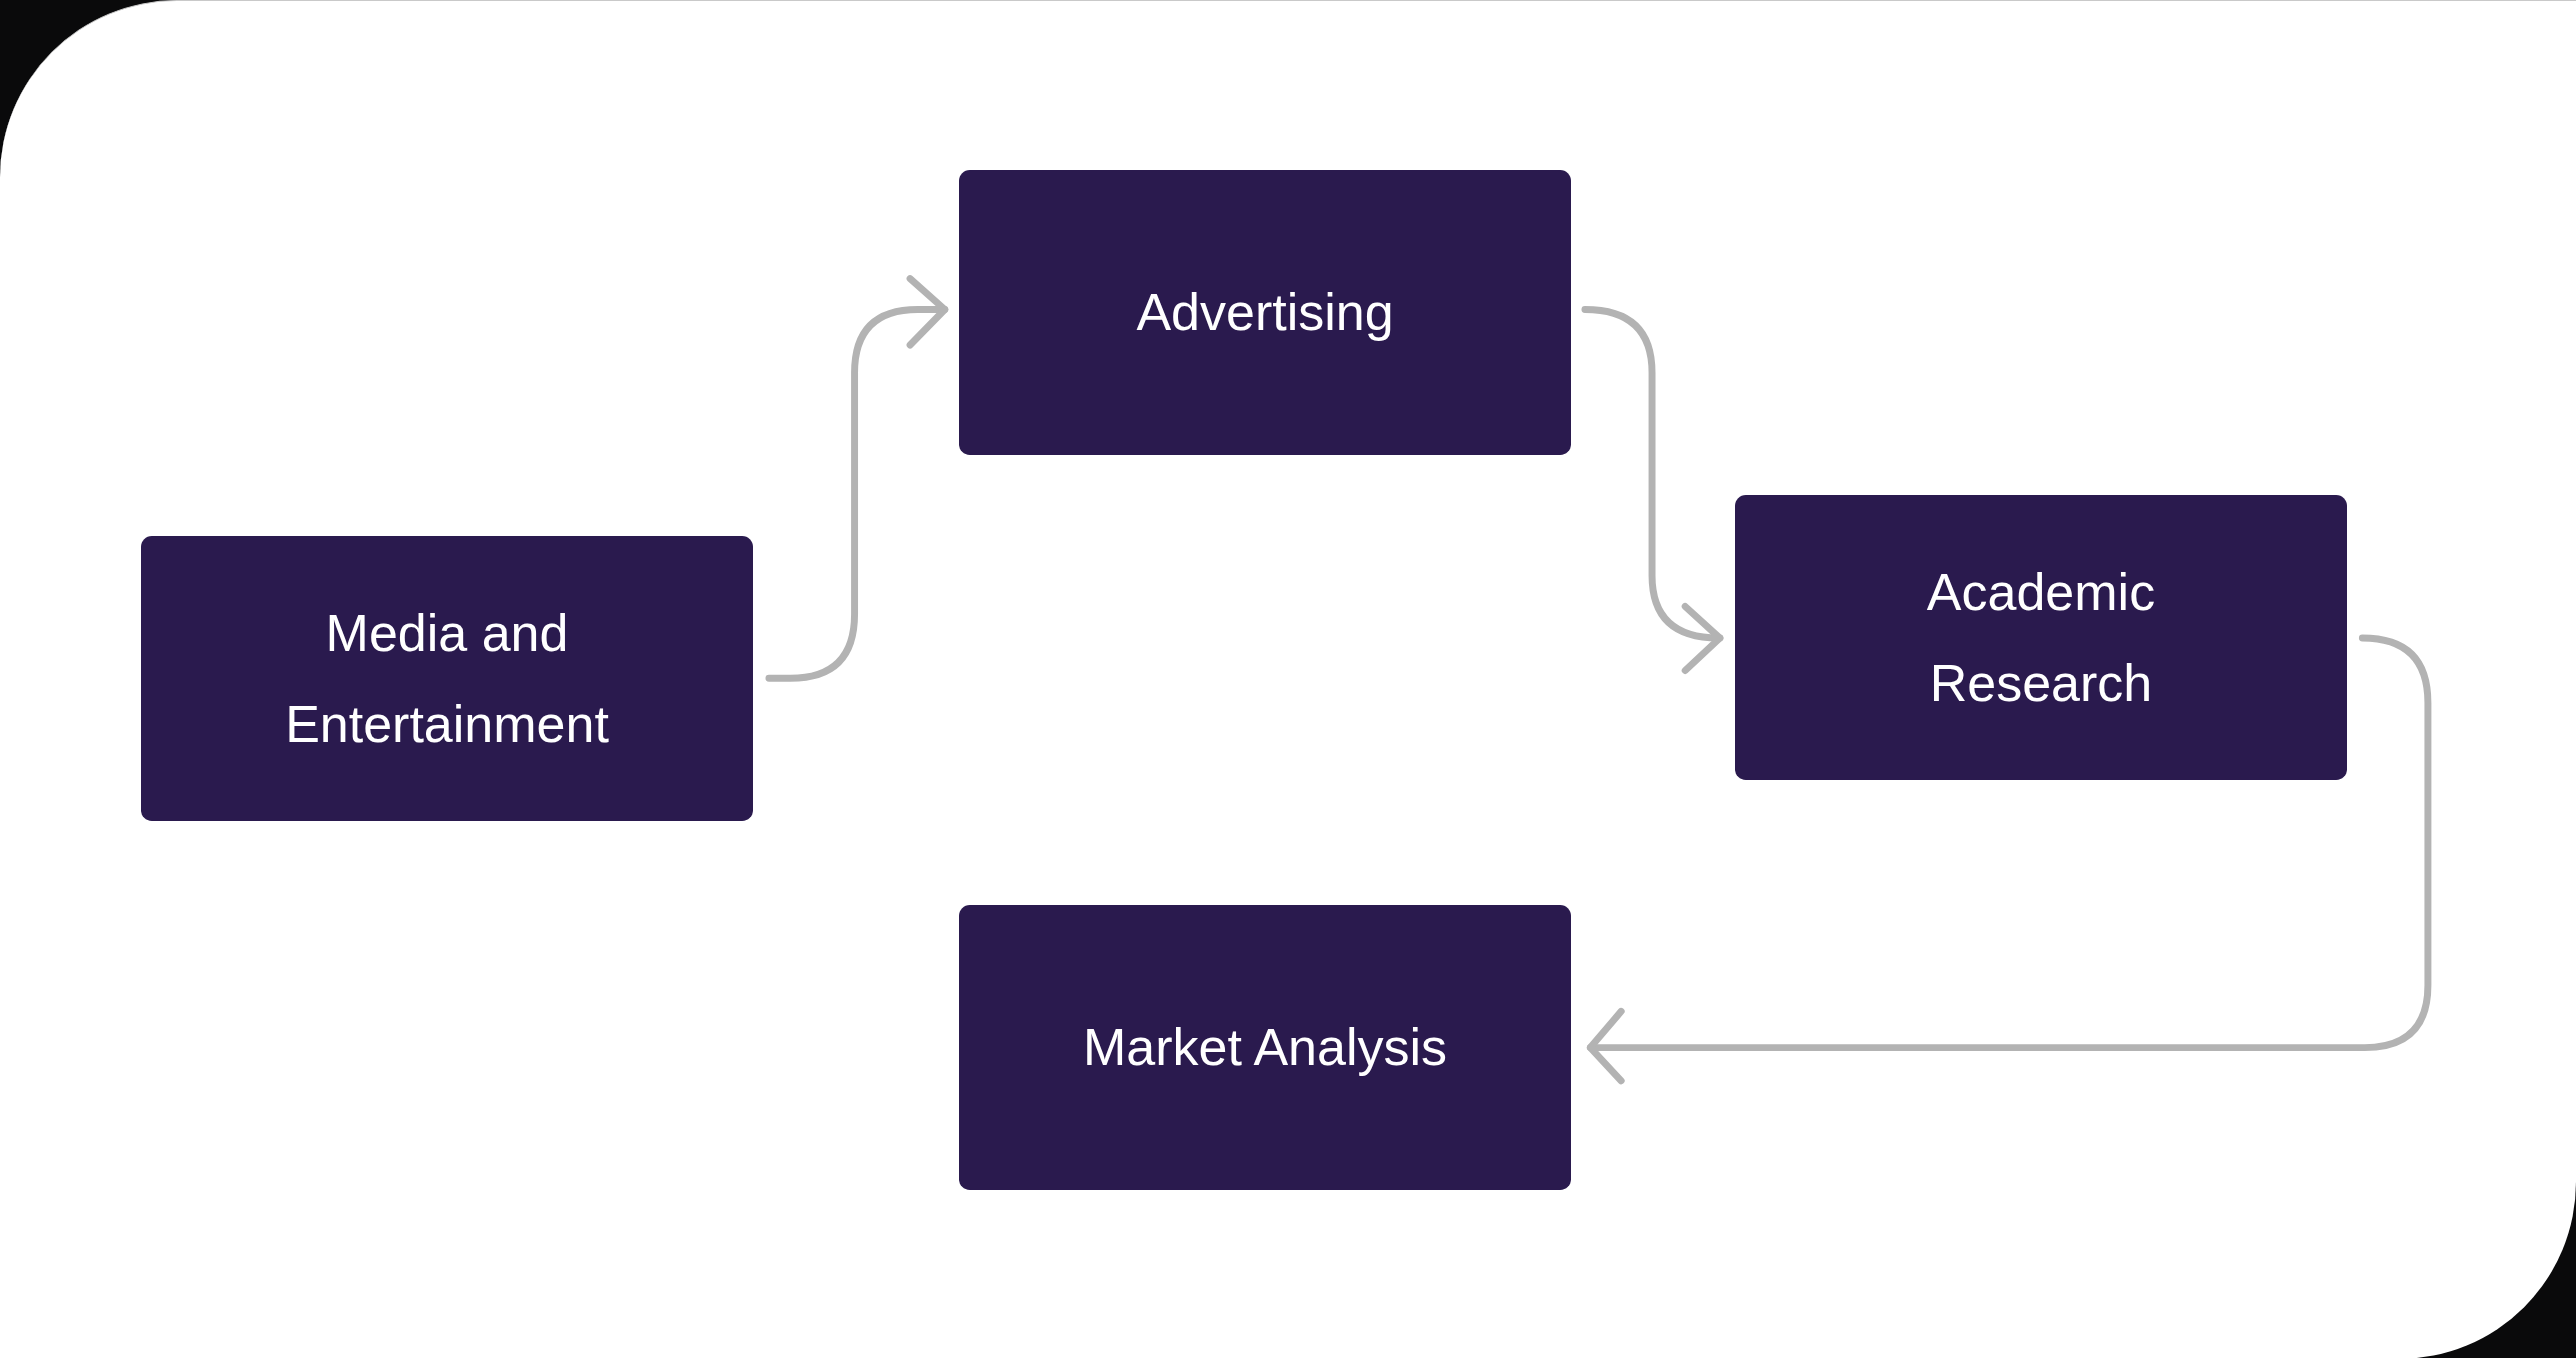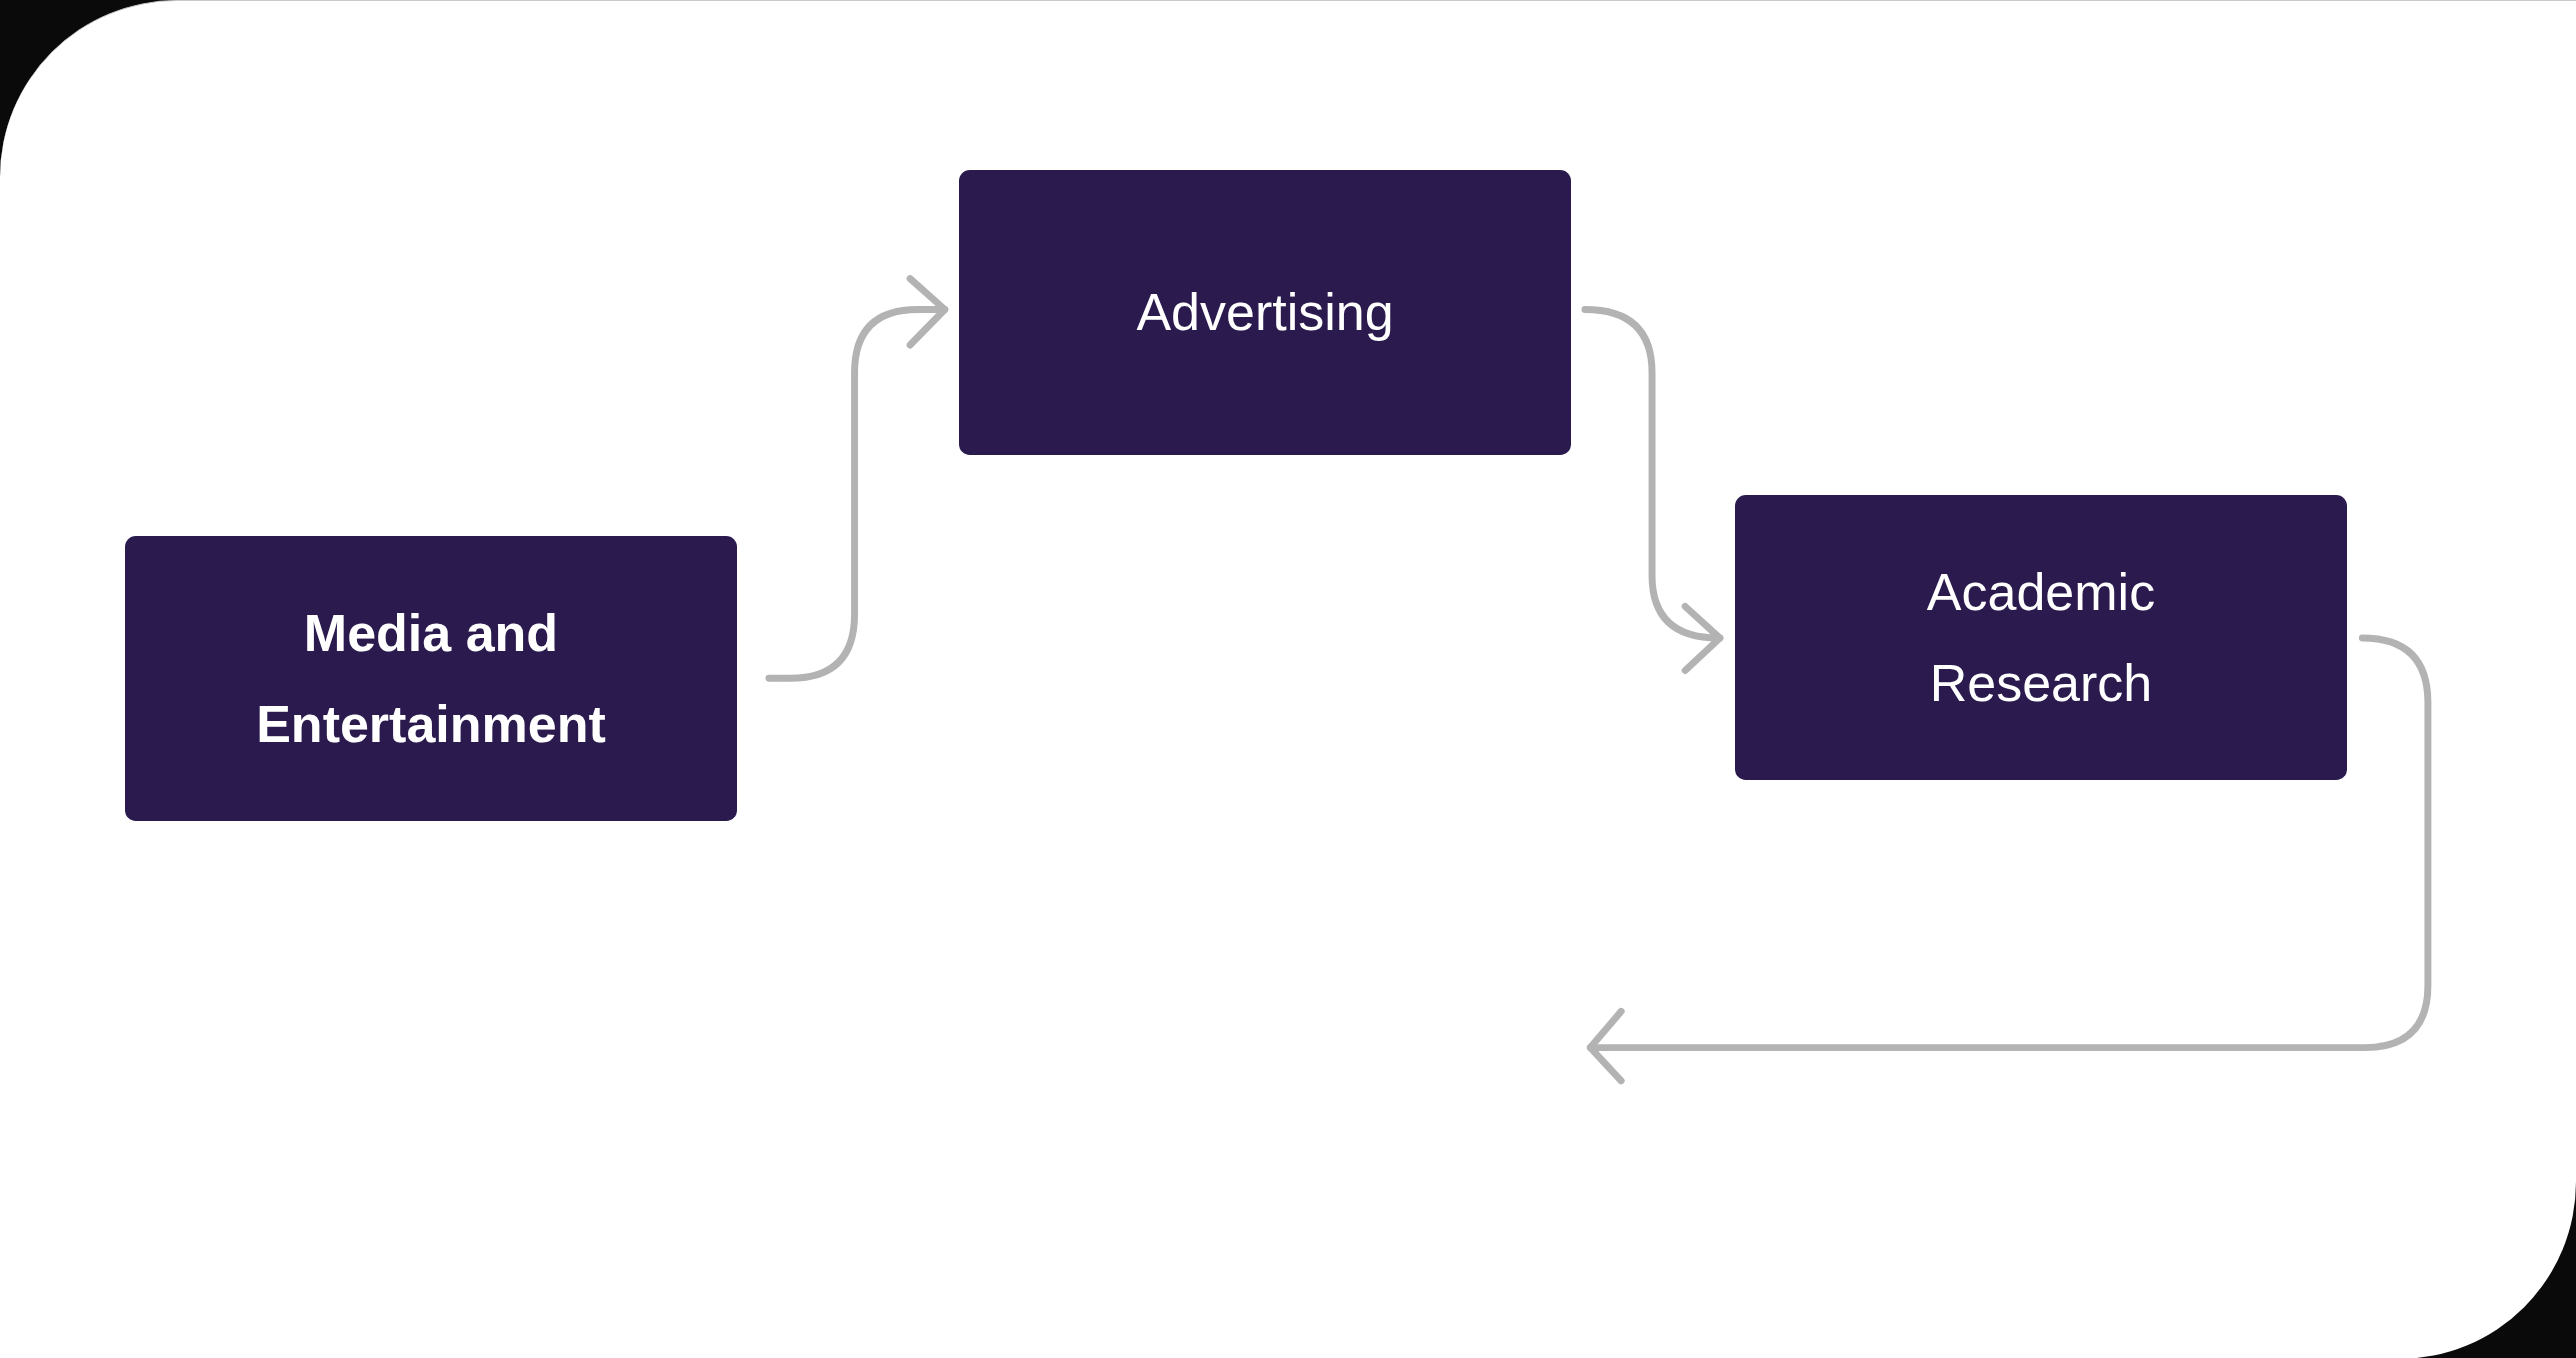--- a/index.html
+++ b/index.html
@@ -26,23 +26,26 @@
     <g>
       <path d="M 2055 400 Q 2142 400 2142 482 L 2142 745 Q 2142 826 2228 826 L 2230 826" stroke="#b3b3b3"></path>
       <path d="M 2185 785 L 2230 826 L 2185 868" stroke="#b3b3b3"></path>
     </g>
     <g>
       <path d="M 3063 826 Q 3148 826 3148 910 L 3148 1276 Q 3148 1357 3066 1357 L 2062 1357" stroke="#b3b3b3"></path>
       <path d="M 2102 1310 L 2062 1357 L 2102 1400" stroke="#b3b3b3"></path>
     </g>
   </svg>
 
-  <div class="node" style="left: 125px; top: 535px; background: rgb(42, 26, 78); color: rgb(255, 255, 255); font-weight: bold;">
+  <div class="node" style="left: 141px; top: 535px; background: rgb(42, 26, 78); color: rgb(255, 255, 255);">
     <span>Media and Entertainment</span>
   </div>
   <div class="node" style="left: 959px; top: 169px; background: rgb(42, 26, 78); color: rgb(255, 255, 255);">
     <span>Advertising</span>
   </div>
   <div class="node" style="left: 1735px; top: 494px; padding: 0px 116px; background: rgb(42, 26, 78); color: rgb(255, 255, 255);">
     <span>Academic Research</span>
   </div>
+  <div class="node" style="left: 959px; top: 904px; background: rgb(42, 26, 78); color: rgb(255, 255, 255);">
+    <span>Market Analysis</span>
+  </div>
 </div>
 
 
 </body></html>

